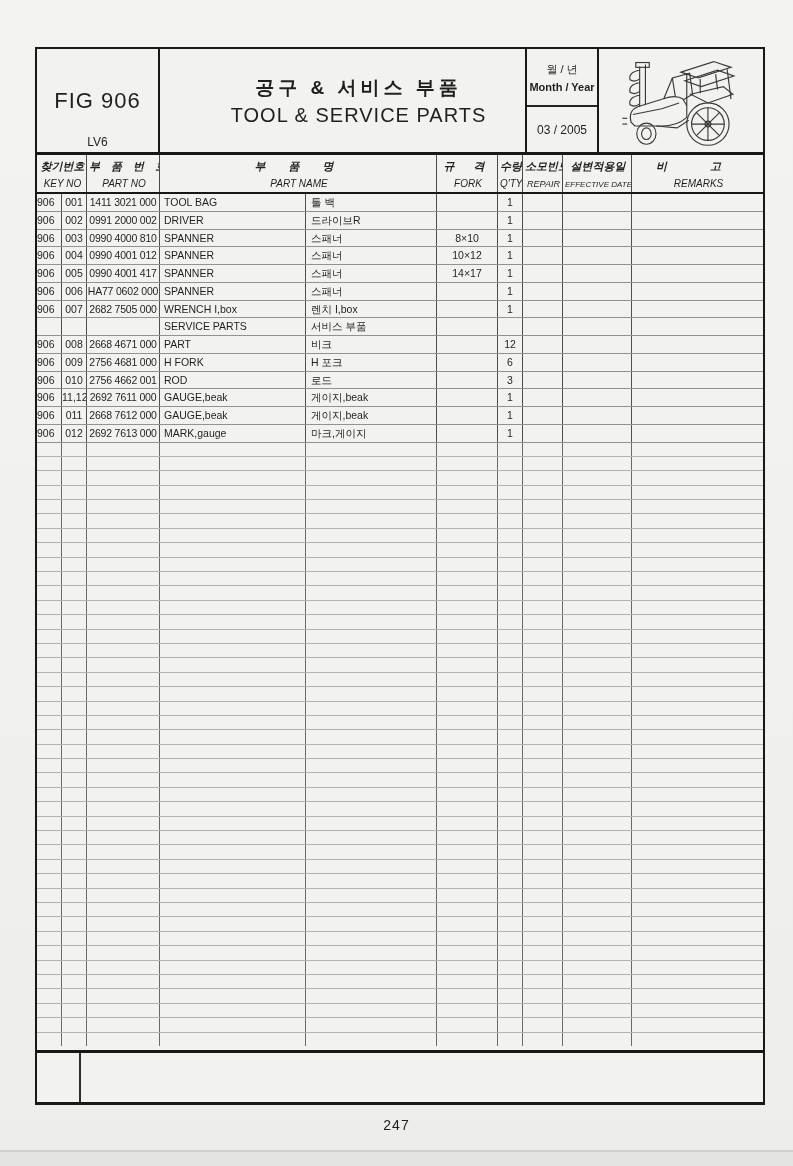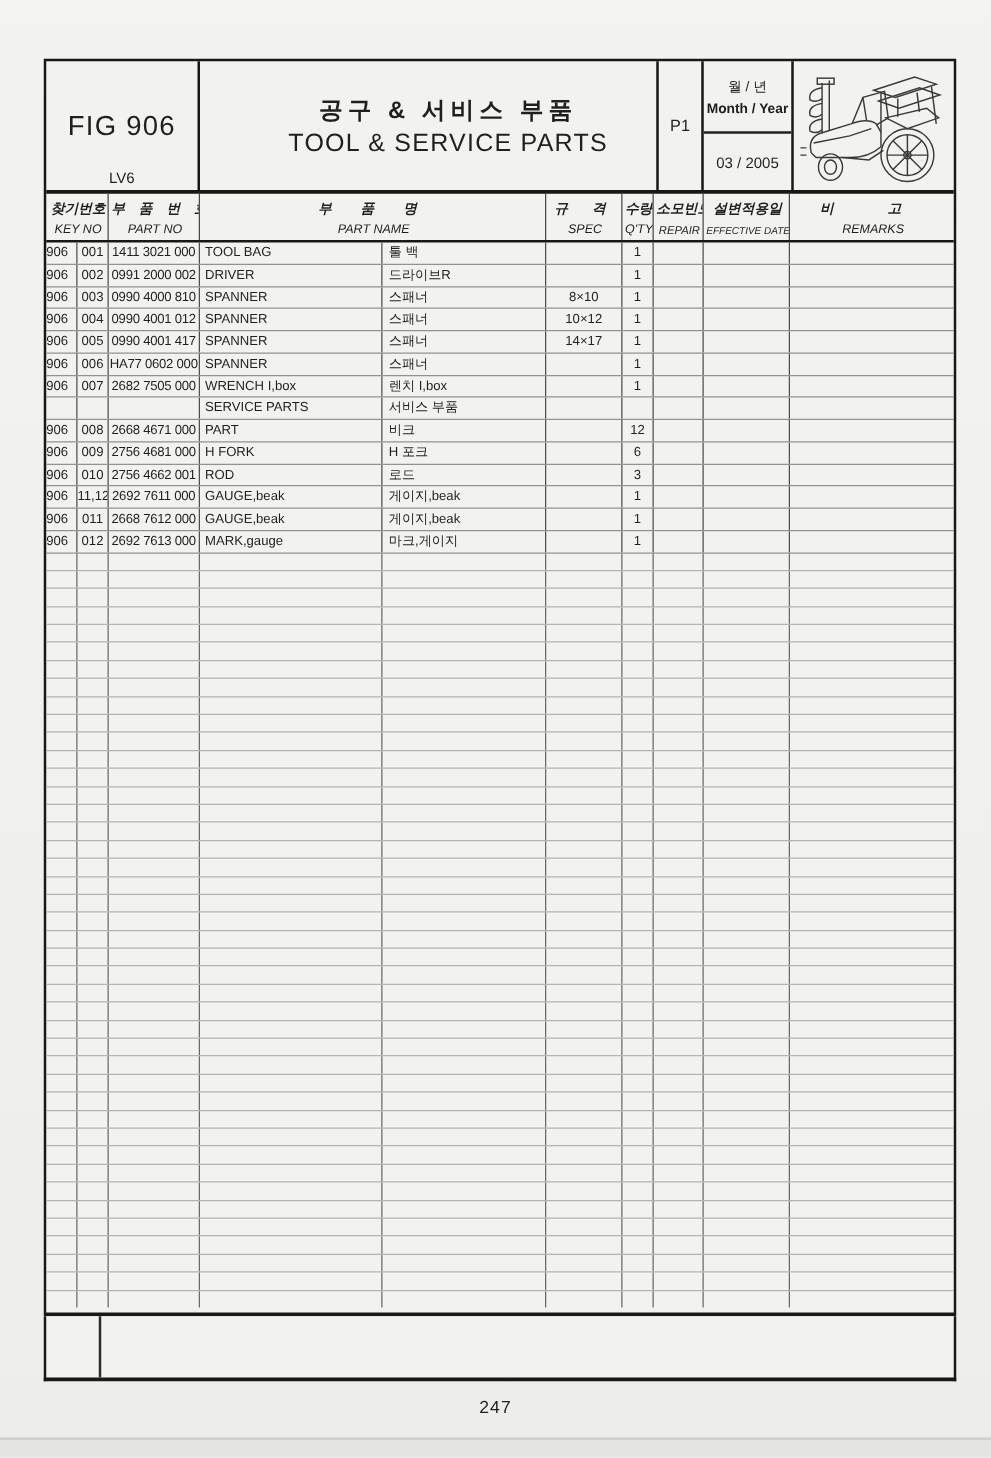--- a/index.html
+++ b/index.html
@@ -81,21 +81,20 @@
 
     <div class="hband">
       <div class="hcell fig-cell">
         <div class="fig-label">FIG 906</div>
         <div class="lv-label">LV6</div>
       </div>
       <div class="hcell title-cell">
         <div class="title-kr">공구 &amp; 서비스 부품</div>
         <div class="title-en">TOOL &amp; SERVICE PARTS</div>
       </div>
-      <div class="hcell p1-cell">P1</div>
       <div class="hcell my-cell">
         <div class="my-top">
           <div class="my-kr">월 / 년</div>
           <div class="my-en">Month / Year</div>
         </div>
         <div class="my-val">03 / 2005</div>
       </div>
       <div class="hcell illus-cell">
         <svg viewBox="0 0 128 104" fill="none" stroke="#3a3a3a" stroke-width="1.2">
 
@@ -145,21 +144,21 @@
       <div class="colh w-pno">
         <div class="kr">부 품 번 호</div>
         <div class="en">PART NO</div>
       </div>
       <div class="colh w-pname">
         <div class="kr">부 품 명</div>
         <div class="en">PART NAME</div>
       </div>
       <div class="colh w-spec">
         <div class="kr">규 격</div>
-        <div class="en">SPEC</div>
+        <div class="en">FORK</div>
       </div>
       <div class="colh w-qty">
         <div class="kr">수량</div>
         <div class="en">Q'TY</div>
       </div>
       <div class="colh w-rep">
         <div class="kr">소모빈도</div>
         <div class="en">REPAIR</div>
       </div>
       <div class="colh w-eff">

